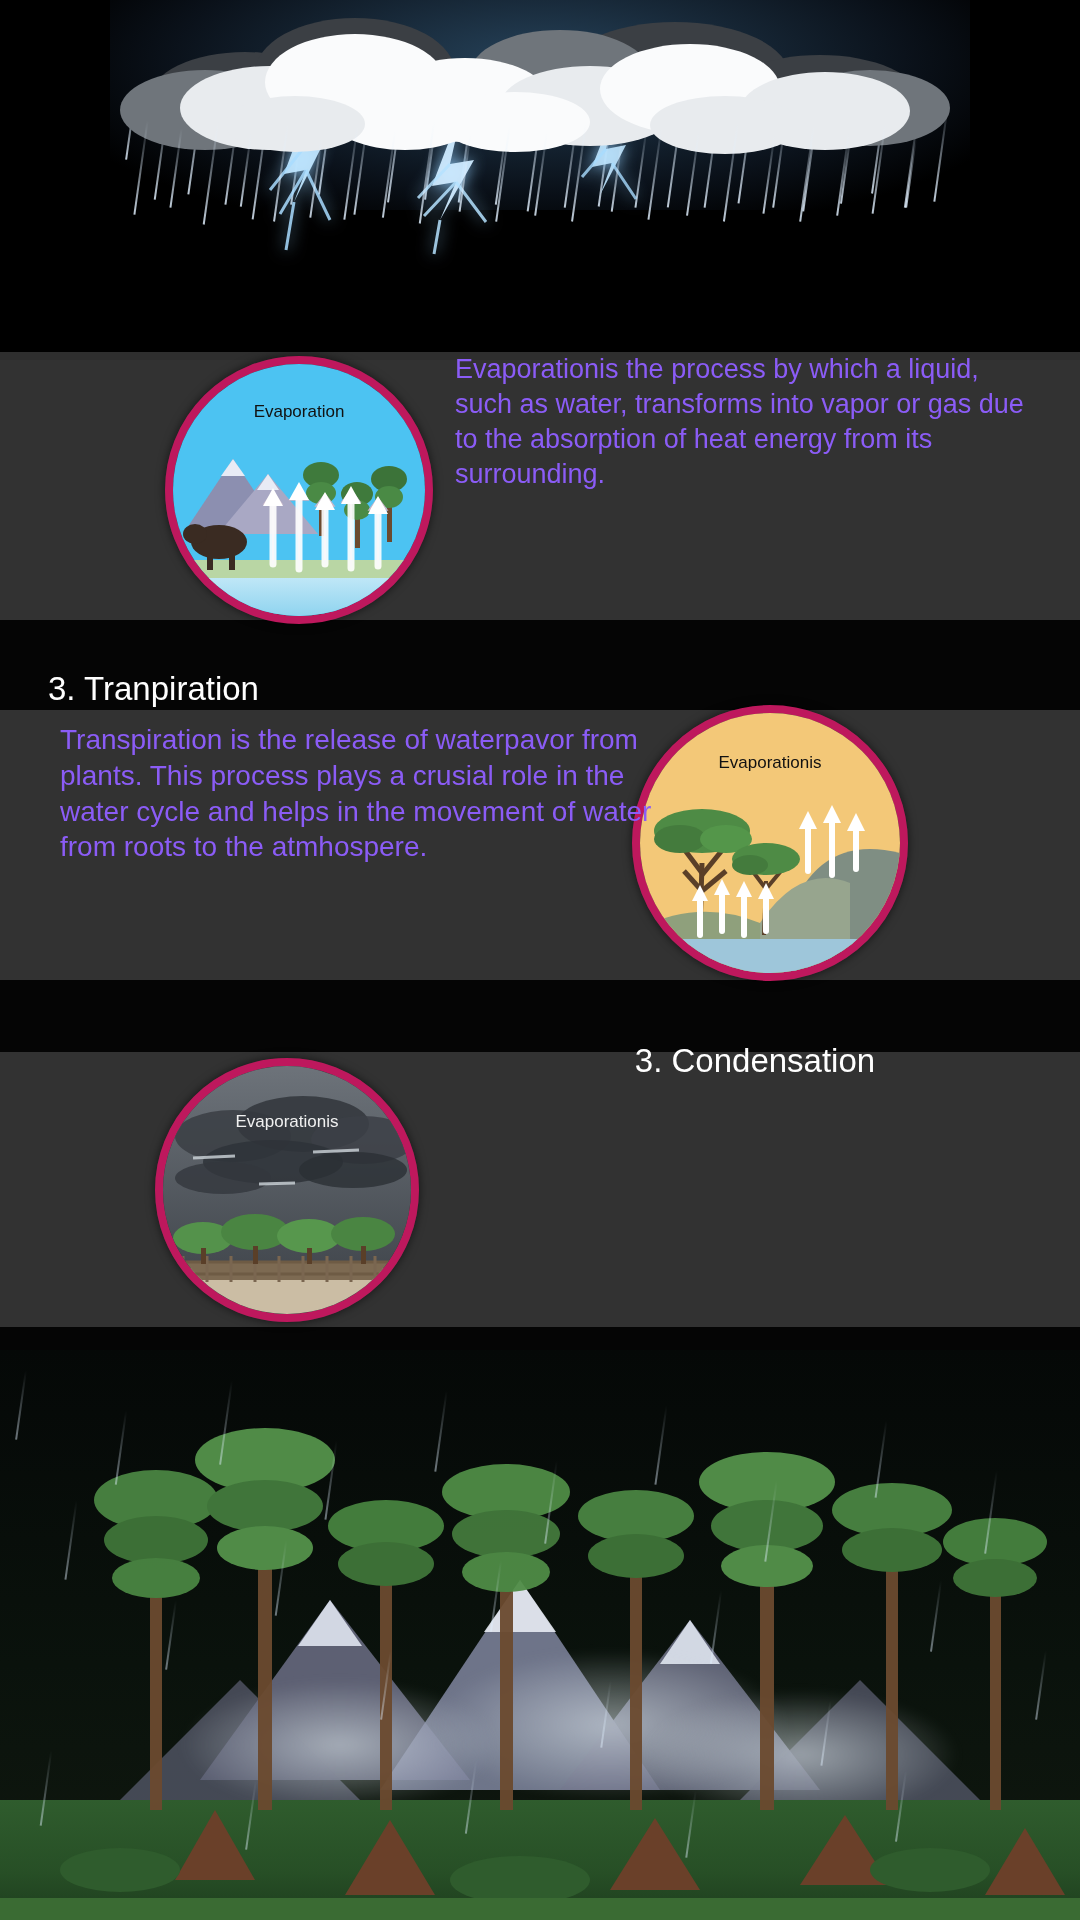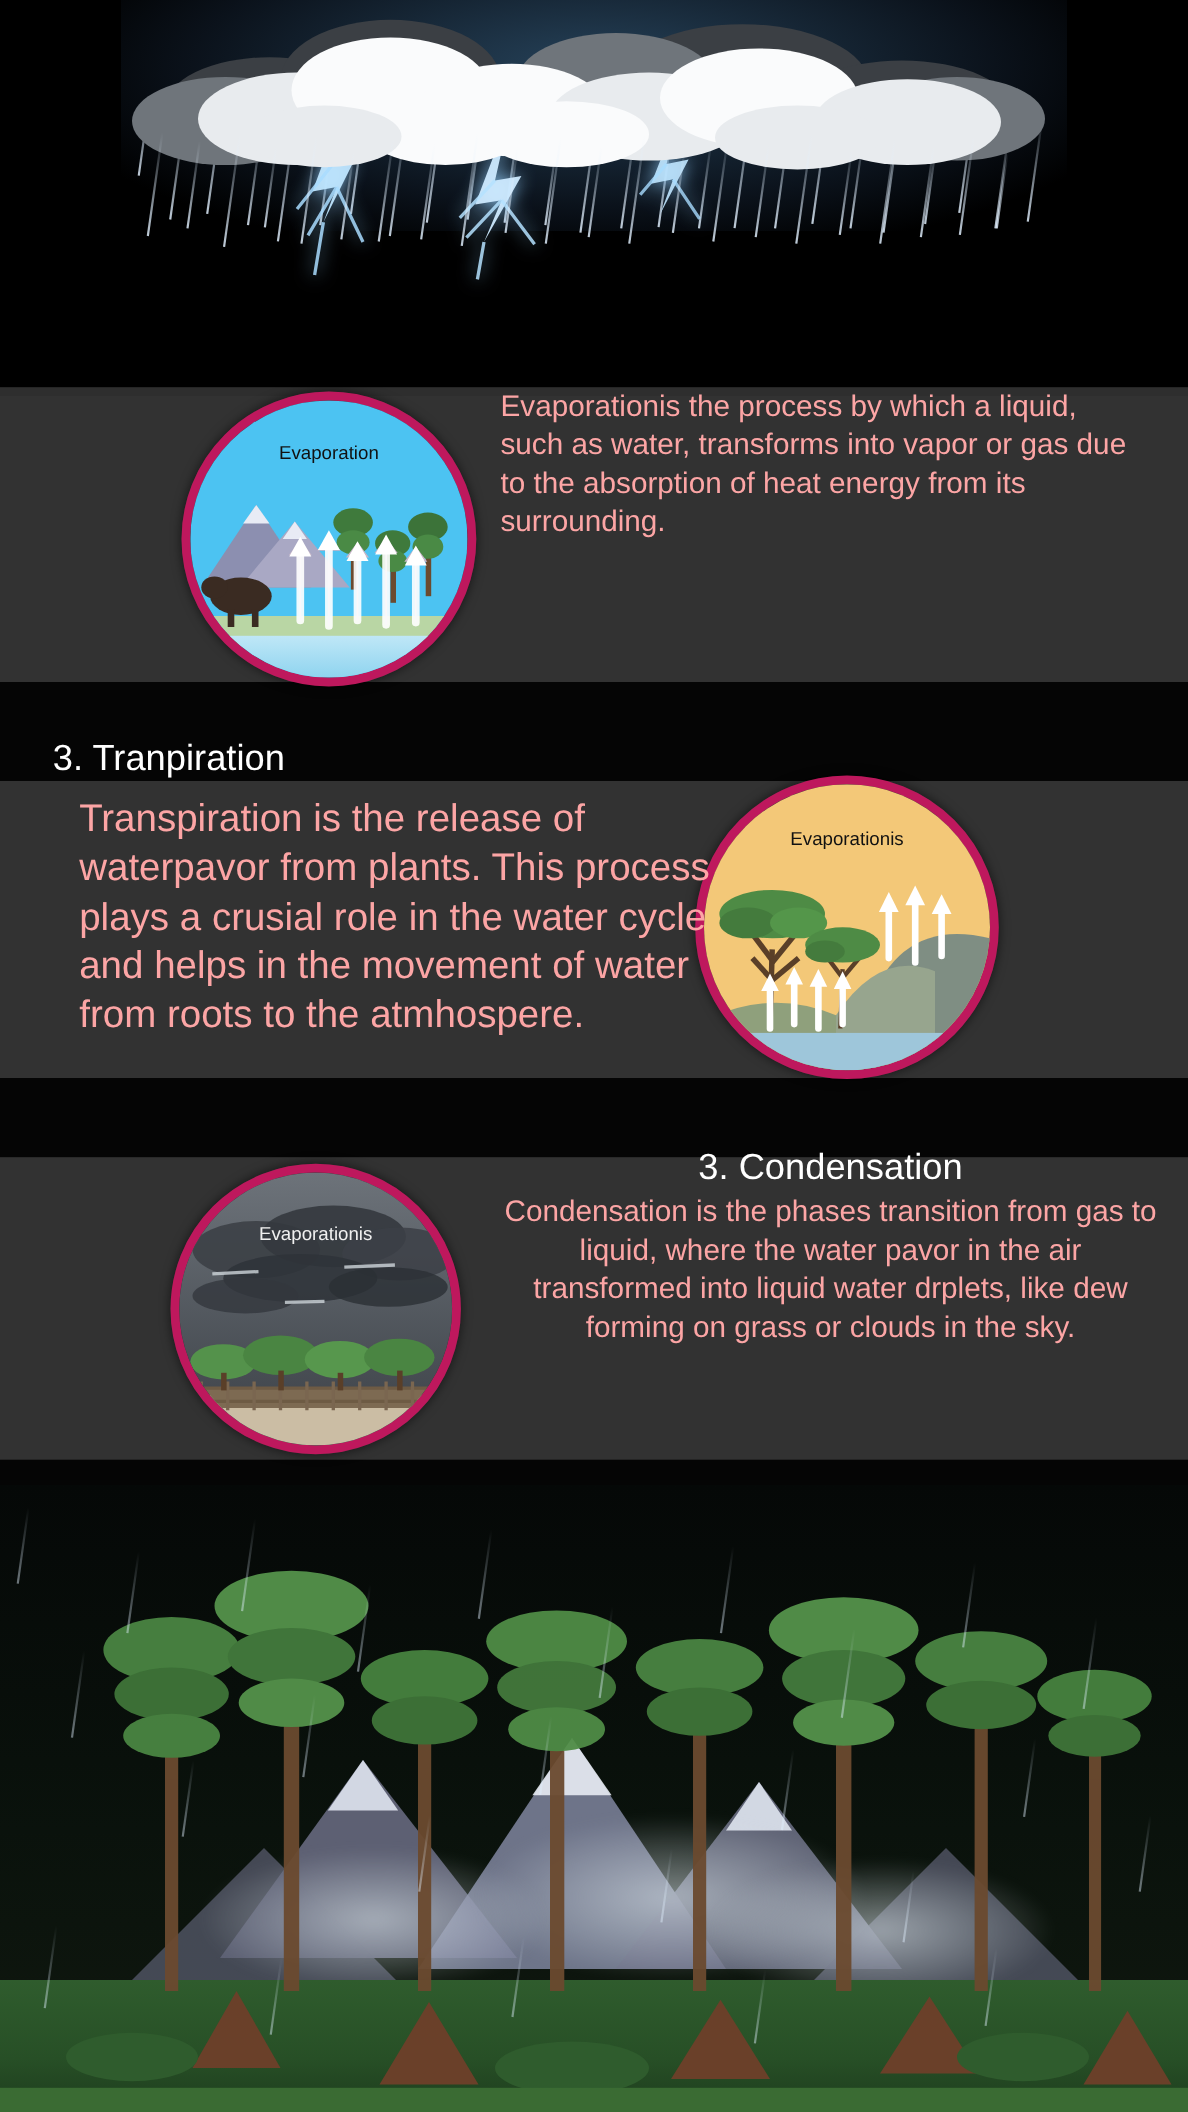--- a/index.html
+++ b/index.html
@@ -91,21 +91,21 @@
   .sec-heading {
     font-size: 33px;
     font-weight: 400;
     color: #ffffff;
     margin: 0 0 4px 0;
     line-height: 1.15;
   }
   .sec-body {
     font-size: 27px;
     line-height: 1.3;
-    color: #fca5a5;
+    color: #8b5cf6;
     margin: 0;
   }
 
   
   .circle {
     position: absolute;
     border-radius: 50%;
     overflow: hidden;
     border: 8px solid #be185d;
     box-shadow: 0 0 10px rgba(0,0,0,0.6);
@@ -378,21 +378,21 @@
         <polygon points="104,168 96,184 112,184"></polygon>
         <polygon points="126,170 118,186 134,186"></polygon>
         <polygon points="60,172  52,188 68,188"></polygon>
       </g>
     </svg>
     <div class="circle-label" style="top:40px;">Evaporationis</div>
   </div>
 
   <div class="section" style="left:48px; top:670px; width:640px;">
     <h2 class="sec-heading" style="margin-bottom:14px;">3. Tranpiration</h2>
-    <p class="sec-body" style="margin-left:24px; font-size:35px; line-height:1.28;">Transpiration is the release of waterpavor from plants. This process plays a crusial role in the water cycle and helps in the movement of water from roots to the atmhospere.</p>
+    <p class="sec-body" style="margin-left:12px; font-size:28px; line-height:1.28;">Transpiration is the release of waterpavor from plants. This process plays a crusial role in the water cycle and helps in the movement of water from roots to the atmhospere.</p>
   </div>
 
   <div class="band" style="left:0; top:1052px; width:1080px; height:275px;"></div>
 
   <div class="circle" style="left:155px; top:1058px; width:248px; height:248px;">
     <div class="cond-sky"></div>
 
     <svg width="248" height="248" viewBox="0 0 248 248" style="position:absolute;left:0;top:0;">
       <ellipse cx="70" cy="70" rx="58" ry="26" fill="#3c4046" opacity="0.9"></ellipse>
       <ellipse cx="140" cy="58" rx="66" ry="28" fill="#34383e" opacity="0.9"></ellipse>
@@ -438,21 +438,20 @@
         <rect x="90" y="180" width="5" height="18" fill="#5a3f28"></rect>
         <rect x="144" y="182" width="5" height="16" fill="#5a3f28"></rect>
         <rect x="198" y="180" width="5" height="18" fill="#5a3f28"></rect>
       </g>
     </svg>
     <div class="circle-label light" style="top:46px;">Evaporationis</div>
   </div>
 
   <div class="section" style="left:455px; top:1042px; width:600px;text-align:center;">
     <h2 class="sec-heading">3. Condensation</h2>
-    <p class="sec-body">Condensation is the phases transition from gas to liquid, where the water pavor in the air transformed into liquid water drplets, like dew forming on grass or clouds in the sky.</p>
   </div>
 
   <div class="forest">
     <div class="forest-sky"></div>
 
     <svg width="1080" height="570" viewBox="0 0 1080 570" style="position:absolute;left:0;top:0;">
       <polygon points="200,430 330,250 470,430" fill="#6c6f86" opacity="0.85"></polygon>
       <polygon points="380,440 520,230 660,440" fill="#8086a0" opacity="0.85"></polygon>
       <polygon points="560,440 690,270 820,440" fill="#6e7288" opacity="0.85"></polygon>
       <polygon points="330,250 362,296 298,296" fill="#dfe4ef" opacity="0.9"></polygon>

